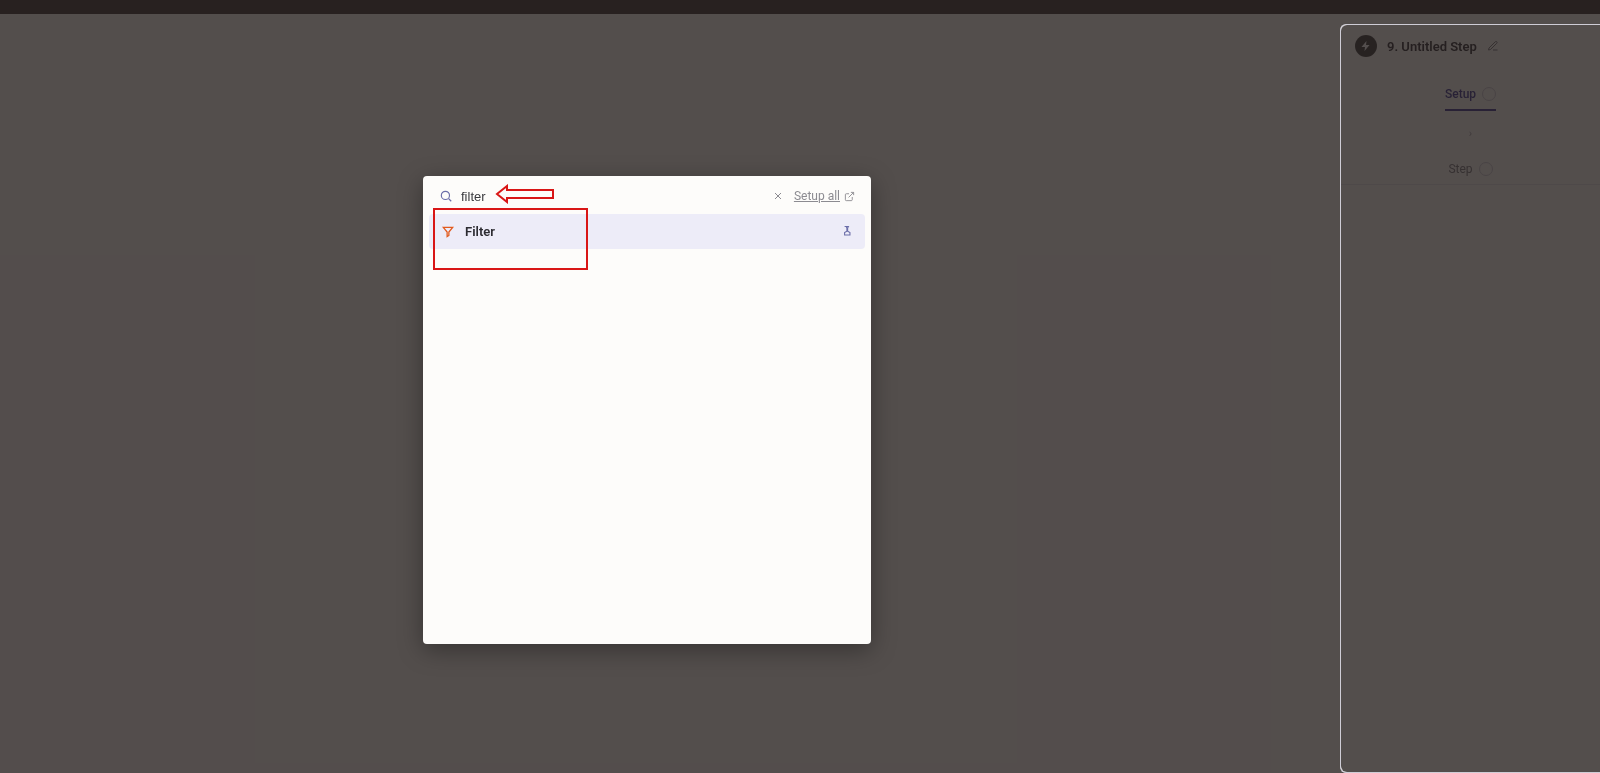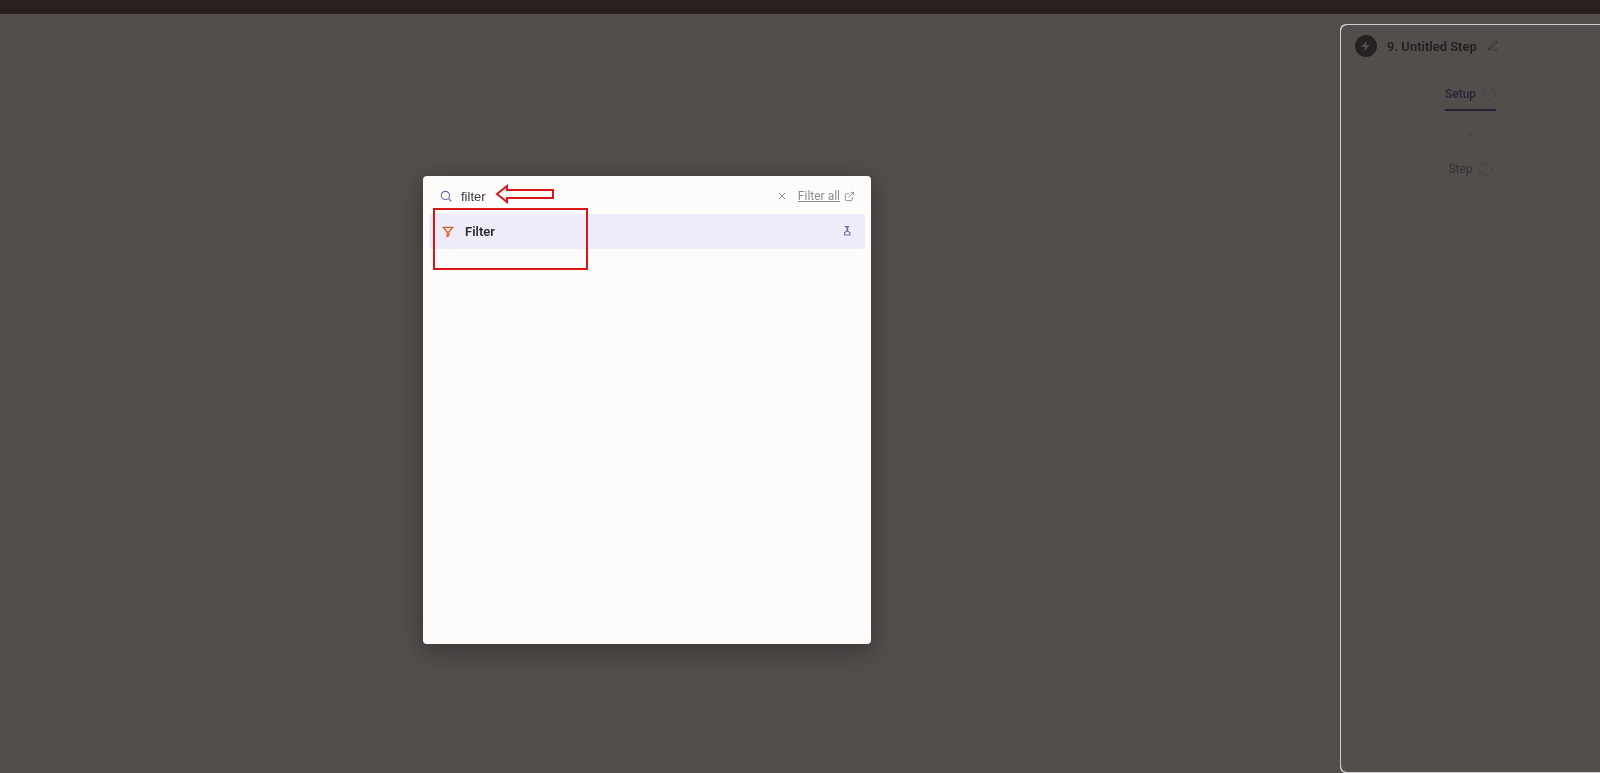--- a/index.html
+++ b/index.html
@@ -239,21 +239,21 @@
         </svg>
     </span>
     <input class="search-input" type="text" value="filter" style="">
     <span class="clear-btn">
       <svg viewBox="0 0 24 24" fill="none" stroke="currentColor" stroke-width="2">
           <path d="M18 6 6 18"></path>
           <path d="M6 6l12 12"></path>
         </svg>
     </span>
     <a class="browse-all">
-      <span>Filter all</span>
+      <span>Setup all</span>
       <svg viewBox="0 0 24 24" fill="none" stroke="currentColor" stroke-width="2">
           <path d="M18 13v6a2 2 0 0 1-2 2H5a2 2 0 0 1-2-2V8a2 2 0 0 1 2-2h6"></path>
           <path d="M15 3h6v6"></path>
           <path d="M10 14 21 3"></path>
         </svg>
     </a>
   </div>
   <div class="results">
     <div class="result-item highlighted">
       <span class="result-app-icon">

